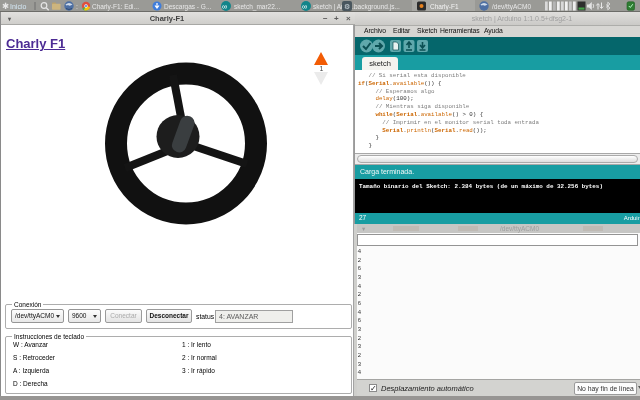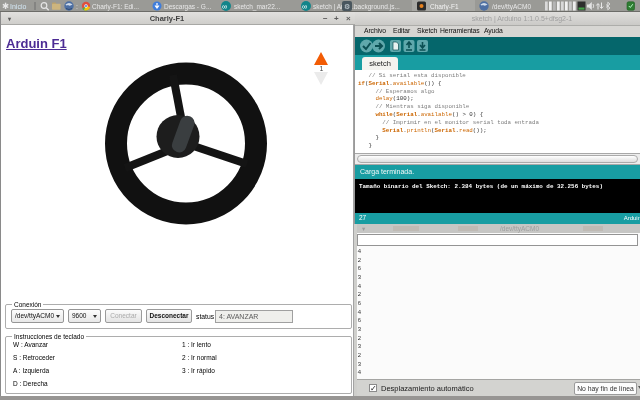--- a/index.html
+++ b/index.html
@@ -49,21 +49,21 @@
 #ard-console{left:0;top:167px;width:286px;height:34px;background:#000;color:#fff;}
 #ard-console div{position:absolute;left:4px;top:4px;font-family:"Liberation Mono",monospace;font-size:5.9px;font-weight:bold;white-space:nowrap;}
 #ard-foot{left:0;top:201px;width:286px;height:11px;background:#189da2;color:#fff;font-size:6.5px;}
 
 #ser{left:354px;top:224px;width:286px;height:172px;background:#fbfbfb;border-left:3px solid #cfcfcc;}
 #ser-title{left:0;top:0;width:286px;height:9px;background:#c6c6c4;color:#9d9d9d;font-size:6.5px;}
 #ser-input{position:absolute;left:0px;top:10px;width:281px;height:12px;background:#fff;border:1px solid #949494;}
 #ser-out{position:absolute;left:0.5px;top:24px;width:284px;height:131px;font-family:"Liberation Mono",monospace;font-size:6.2px;line-height:8.66px;color:#3c3c3c;}
 #ser-bot{left:0;top:155px;width:286px;height:17px;background:#d3d3d0;border-top:1px solid #a5a5a3;}
 #ser-bot .cb{position:absolute;left:12px;top:4px;width:8px;height:8px;background:#fff;border:1px solid #8a8a8a;font-size:8px;line-height:8px;color:#111;}
-#ser-bot .lbl{position:absolute;left:24px;top:4px;font-size:7.5px;color:#1a1a1a;}
+#ser-bot .lbl{position:absolute;left:24px;top:4px;font-size:7.5px;color:#1a1a1a;font-style:italic;}
 #ser-bot .combo{position:absolute;left:217px;top:2px;width:63px;height:13px;background:#fcfcfc;border:1px solid #9a9a9a;border-radius:2px;font-size:6.8px;color:#333;text-align:center;line-height:12px;}
 #ser-bot .car{position:absolute;right:1px;top:6px;width:0;height:0;border-left:2.5px solid transparent;border-right:2.5px solid transparent;border-top:3.5px solid #555;}
 #bottomstrip{left:0;top:396px;width:640px;height:4px;background:#979593;}
 </style></head>
 <body>
 <div id="stage">
 
 <div id="taskbar" class="abs"><svg width="640" height="12" viewBox="0 0 640 12">
 <rect width="640" height="12" fill="#9a9a96"></rect>
 <rect x="412" y="0" width="63" height="11" fill="#a8a8a4"></rect>
@@ -124,21 +124,21 @@
 </svg></div>
 
 <div id="charly" class="abs">
   <div id="charly-title" class="abs">
         <span class="t">Charly-F1</span>
     <span class="wbtn" style="left:7px;top:4px;font-size:6px;">▾</span>
     <span class="wbtn" style="left:322px;">−</span>
     <span class="wbtn" style="left:333px;">+</span>
     <span class="wbtn" style="left:345px;">×</span>
   </div>
-  <h1 class="link">Arduin F1</h1>
+  <h1 class="link">Charly F1</h1>
   <div class="tri-up"></div>
   <div class="spin-num">1</div>
   <div class="tri-dn"></div>
   <svg class="abs" style="left:100px;top:48px;filter:blur(0.4px);" width="175" height="175" viewBox="0 0 175 175">
     <circle cx="85" cy="83.5" r="70" fill="none" stroke="#111" stroke-width="22"></circle>
     <g stroke="#141414" stroke-width="8">
       <line x1="85" y1="83.5" x2="72" y2="15"></line>
       <line x1="85" y1="83.5" x2="24" y2="108"></line>
       <line x1="85" y1="83.5" x2="146" y2="104"></line>
     </g>

